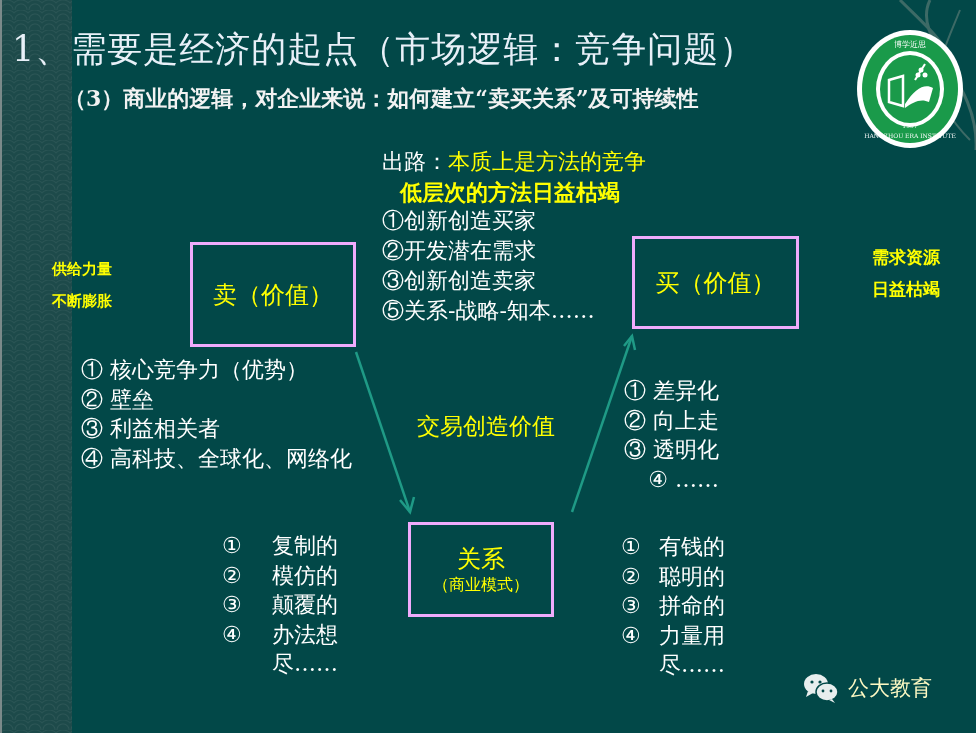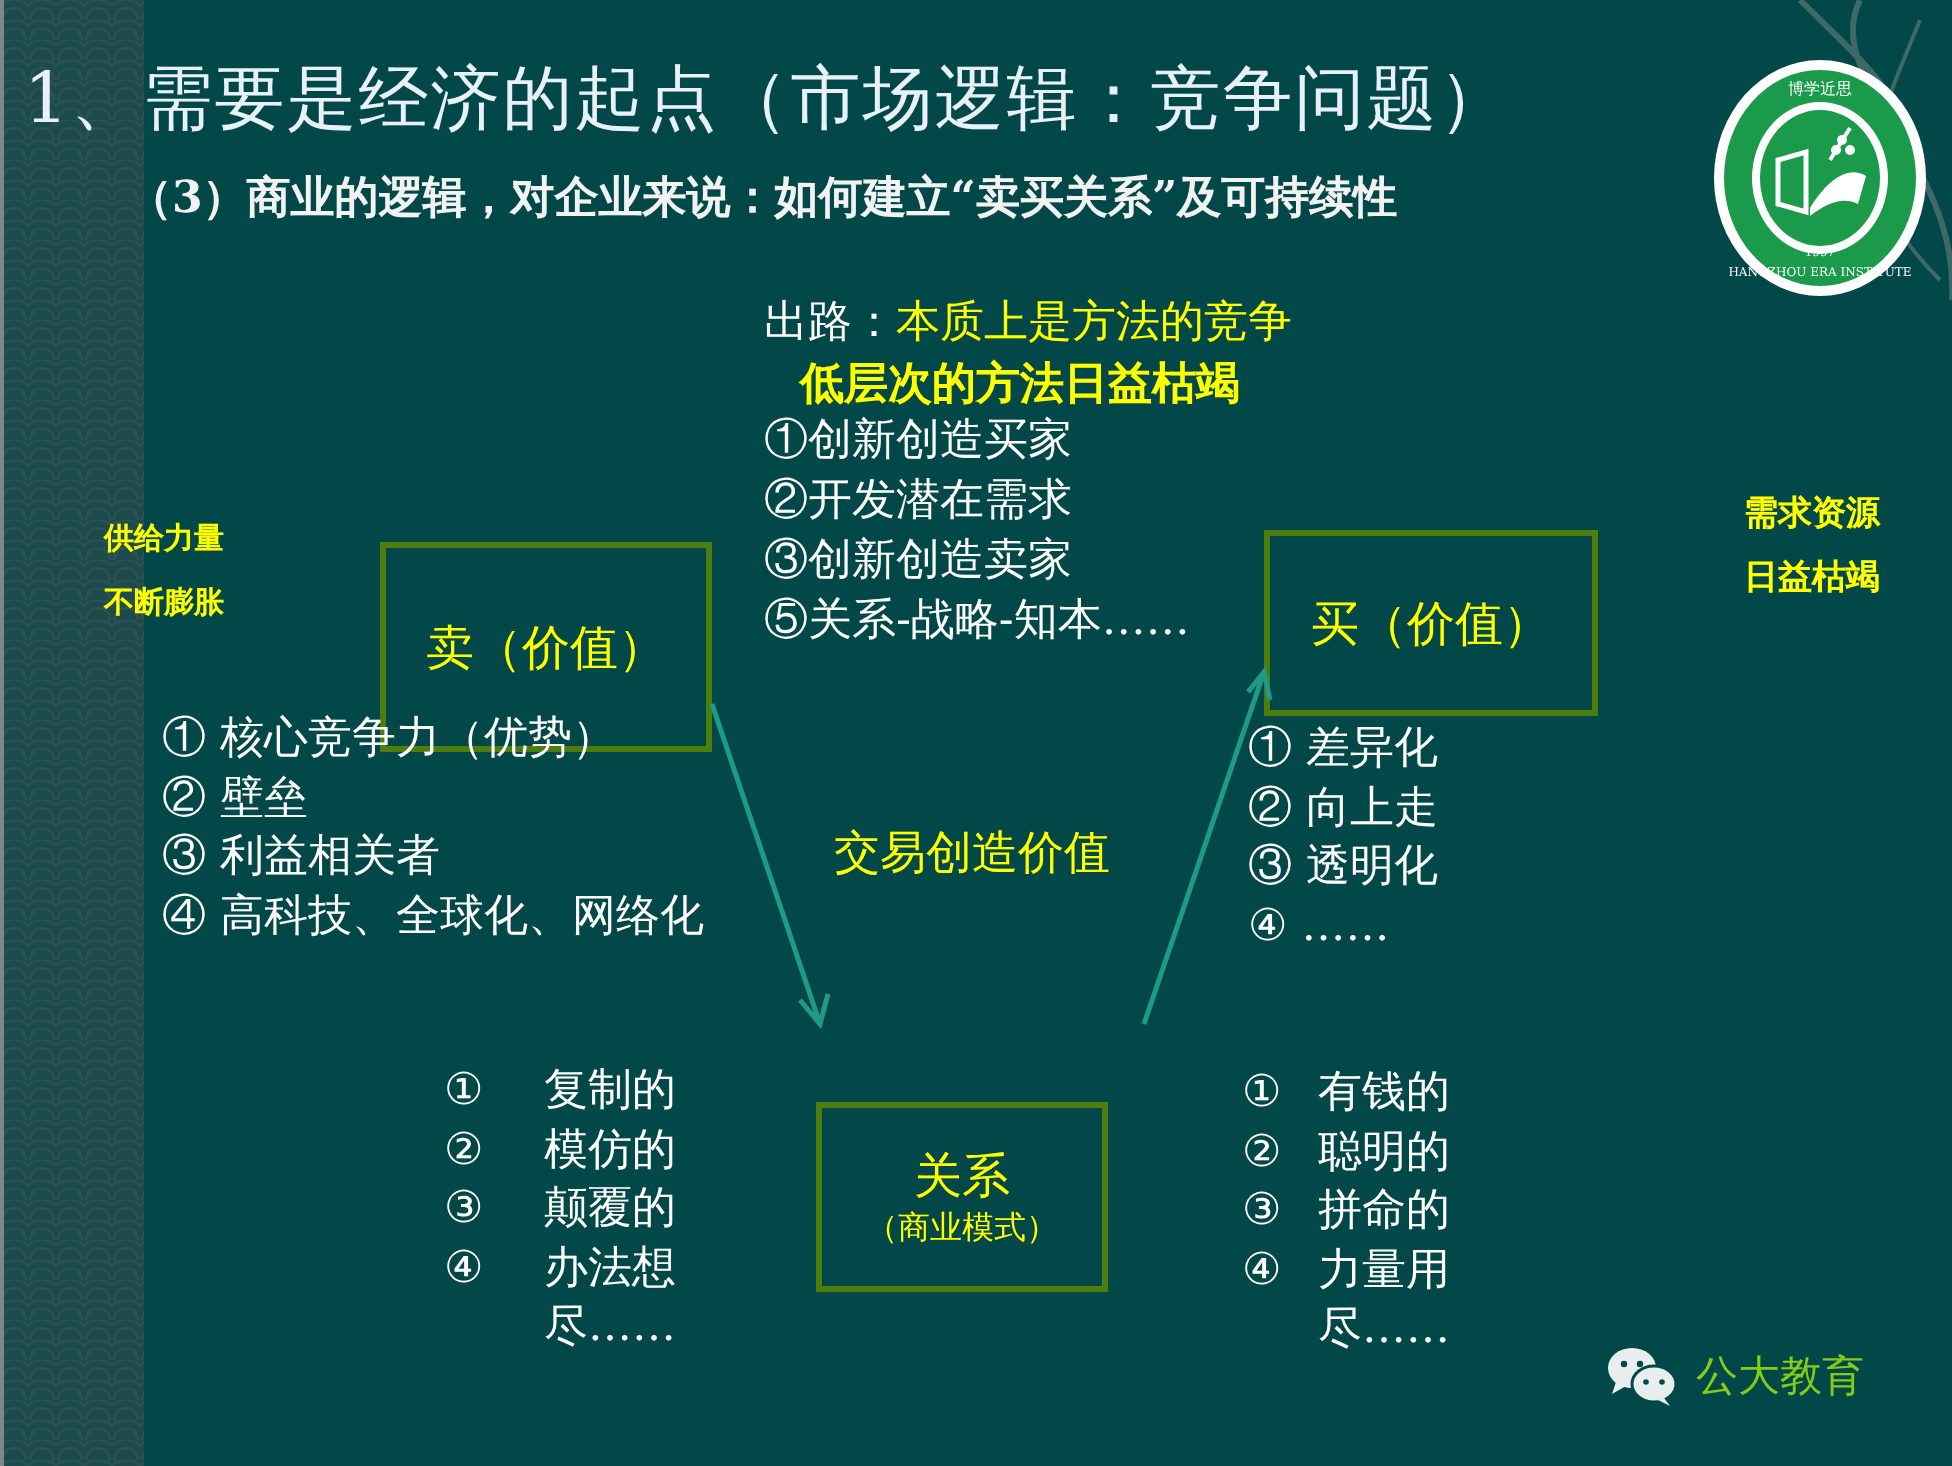--- a/index.html
+++ b/index.html
@@ -15,28 +15,28 @@
       background-image:
         radial-gradient(circle at 50% 100%, transparent 5px, rgba(255,255,255,0.07) 6px, transparent 7px, transparent 9px, rgba(255,255,255,0.06) 10px, transparent 11px);
       background-size: 14px 10px;
     }
     .edge { position: absolute; left: 0; top: 0; width: 2px; height: 733px; background: #7a8a8a; }
     .abs { position: absolute; white-space: nowrap; }
     .title { left: 12px; top: 26px; font-size: 35px; color: #e8f0f8; letter-spacing: 1px; }
     .subtitle { left: 64px; top: 84px; font-size: 22px; color: #f2f2f2; font-weight: bold; }
     .yellow { color: #ffff00; }
     .bold { font-weight: bold; font-family: "DejaVu Sans", "Liberation Sans", sans-serif; }
-    .box { position: absolute; border: 3px solid #4d7c0f; box-sizing: border-box; display: flex; flex-direction: column; align-items: center; justify-content: center; margin-top: 29px; }
+    .box { position: absolute; border: 3px solid #f0abfc; box-sizing: border-box; display: flex; flex-direction: column; align-items: center; justify-content: center; }
     .box .lbl { color: #ffff00; font-size: 24px; }
     .box .sub { color: #ffff00; font-size: 16px; }
     .list { position: absolute; font-size: 22px; line-height: 29.5px; color: #ffffff; }
     .list div { white-space: nowrap; }
     .logo { position: absolute; left: 855px; top: 28px; width: 110px; height: 122px; }
     .wechat { position: absolute; left: 802px; top: 672px; display: flex; align-items: center; gap: 8px; }
-    .wechat span { font-family: "DejaVu Sans", "Liberation Sans", sans-serif; font-size: 21px; color: #84cc16; }
+    .wechat span { font-family: "DejaVu Sans", "Liberation Sans", sans-serif; font-size: 21px; color: #fef9c3; }
     svg.arrows { position: absolute; left: 0; top: 0; }
   </style>
 </head>
 <body>
 
 <div class="stripe"></div>
 <div class="edge"></div>
 
 <svg class="abs" style="left:880px;top:0;" width="96" height="160">
   <path d="M20 0 C 60 40, 90 60, 70 120" stroke="#3d6a66" stroke-width="3" fill="none"></path>
@@ -105,21 +105,21 @@
 
 <div class="abs yellow" style="left:417px;top:411px;font-size:23px;">交易创造价值</div>
 
 <div class="list" style="left:81px;top:355px;">
   <div>①  核心竞争力（优势）</div>
   <div>②  壁垒</div>
   <div>③  利益相关者</div>
   <div>④  高科技、全球化、网络化</div>
 </div>
 
-<div class="list" style="left:624px;top:360px;">
+<div class="list" style="left:624px;top:376px;text-align:right;">
   <div>①  差异化</div>
   <div>②  向上走</div>
   <div>③  透明化</div>
   <div>④  ……</div>
 </div>
 
 <div class="list" style="left:222px;top:531px;">
   <div>①</div>
   <div>②</div>
   <div>③</div>

